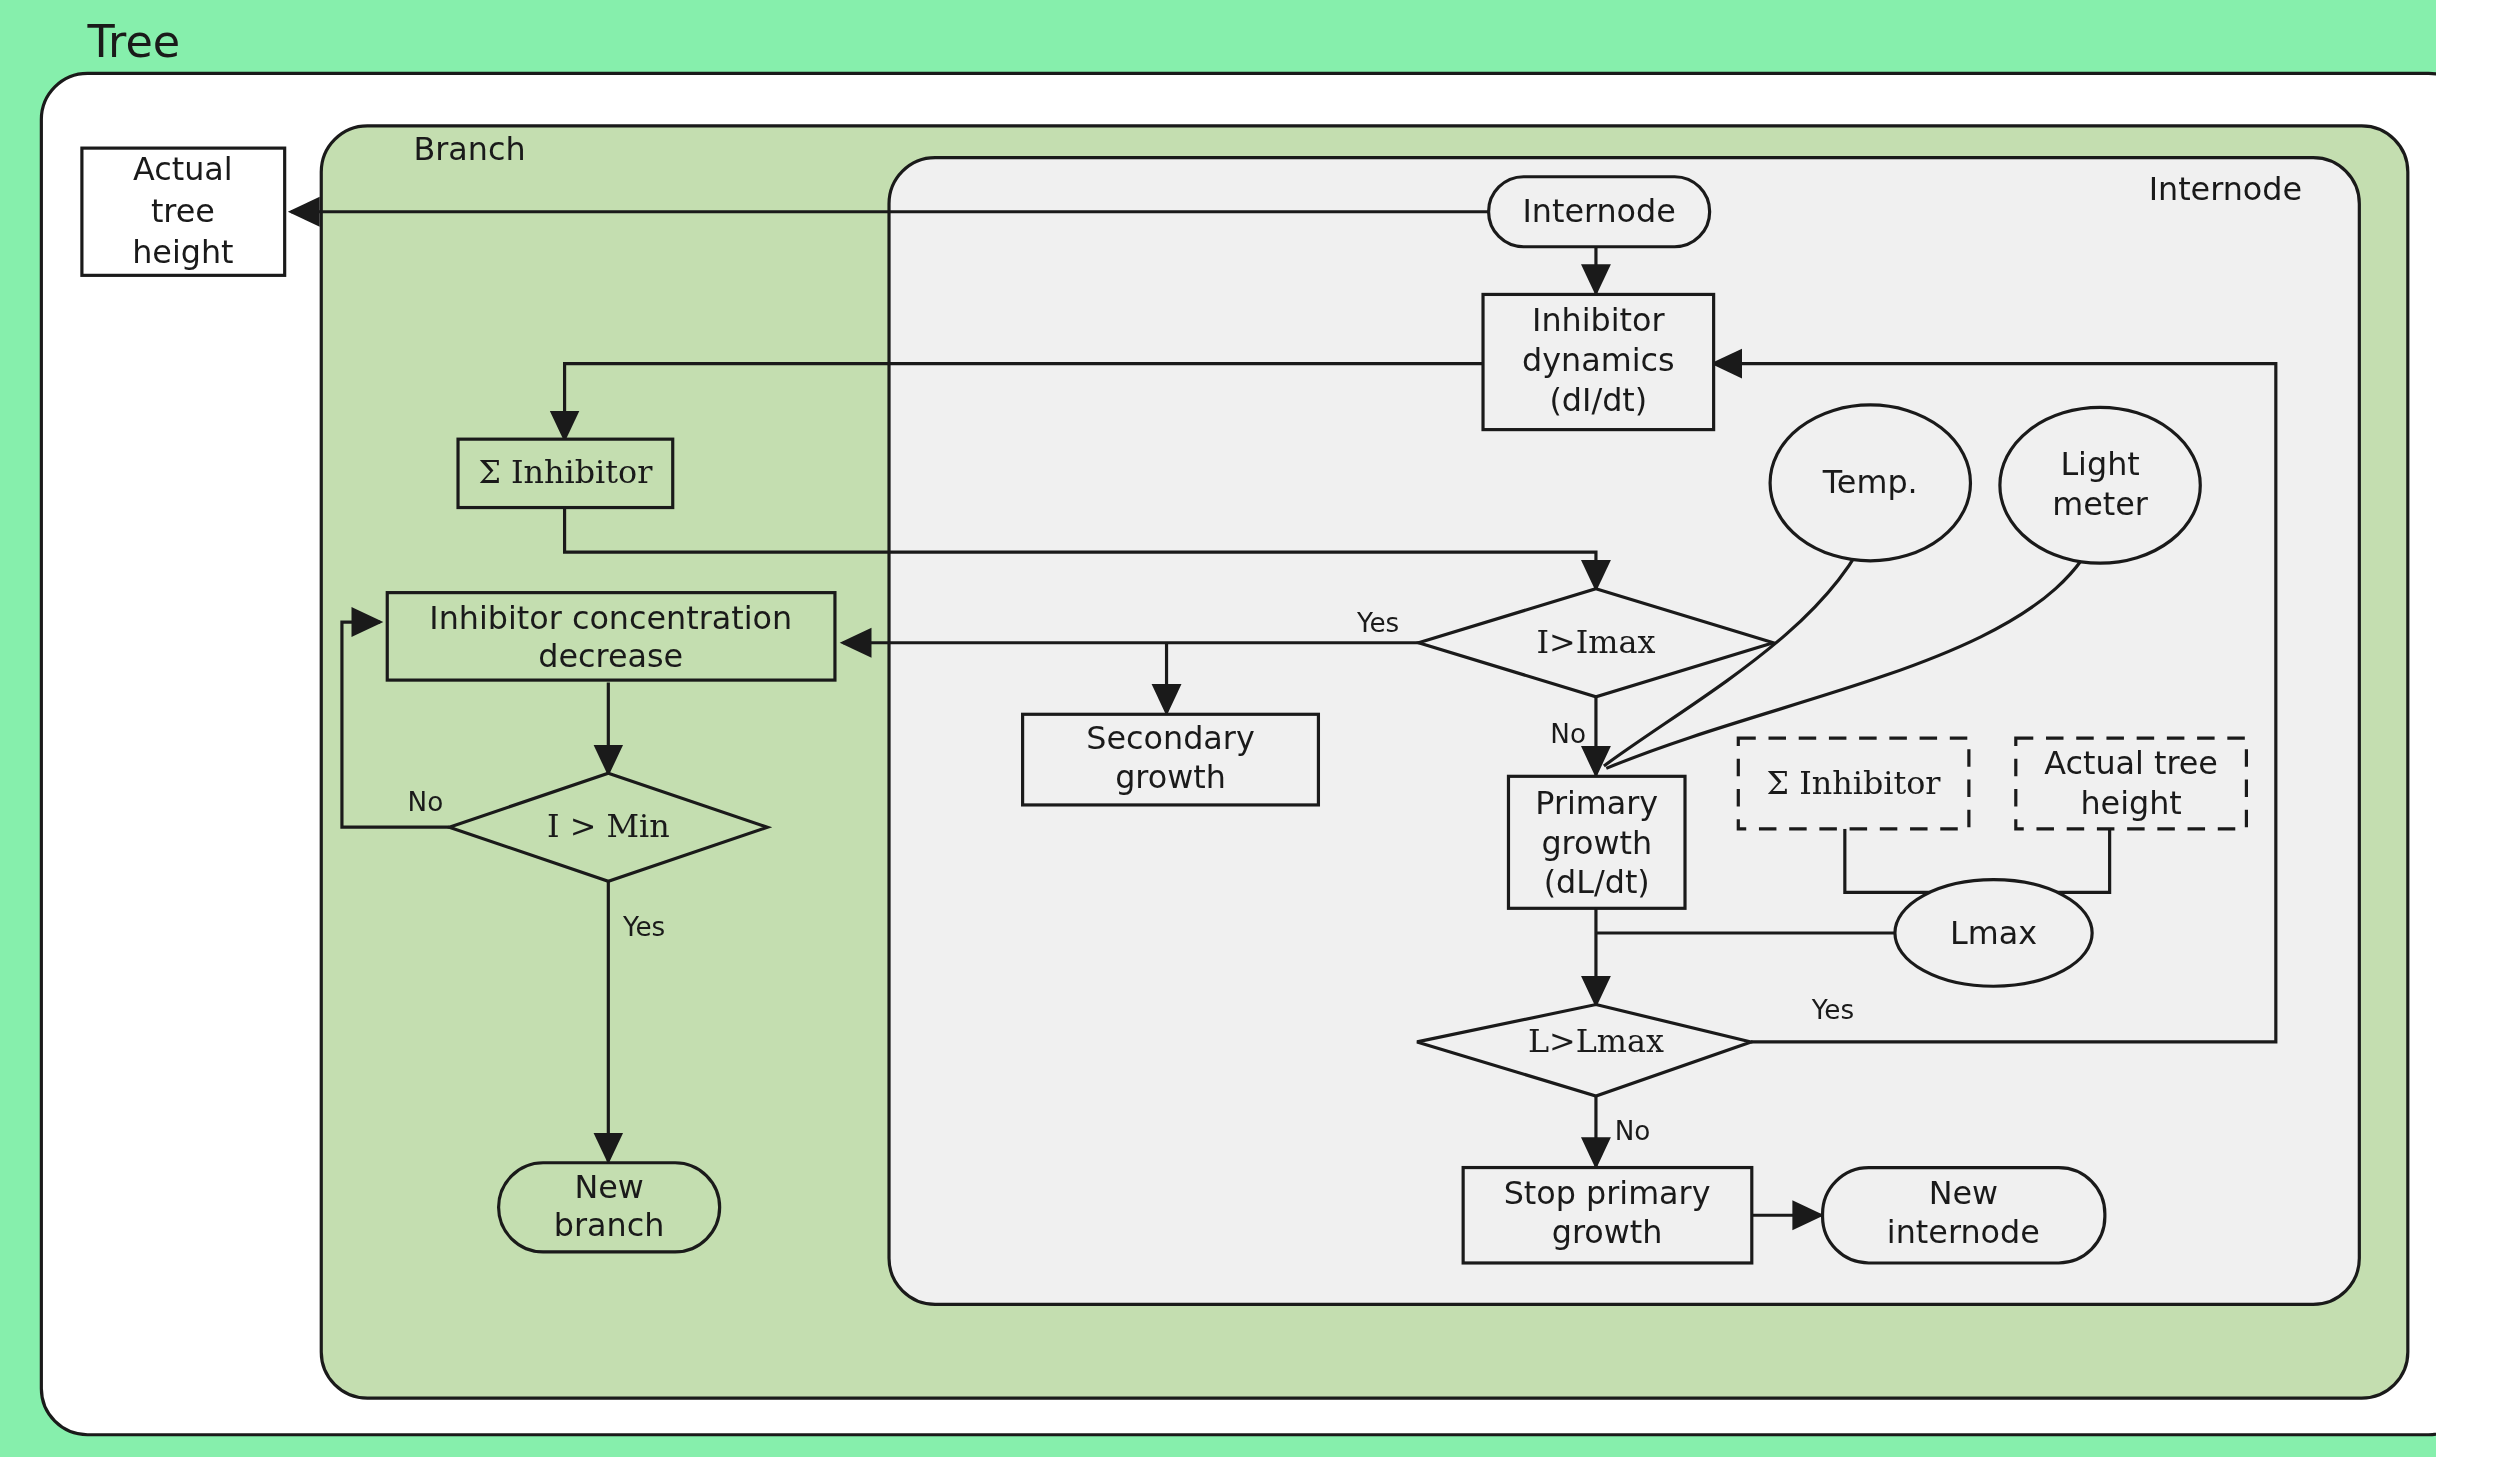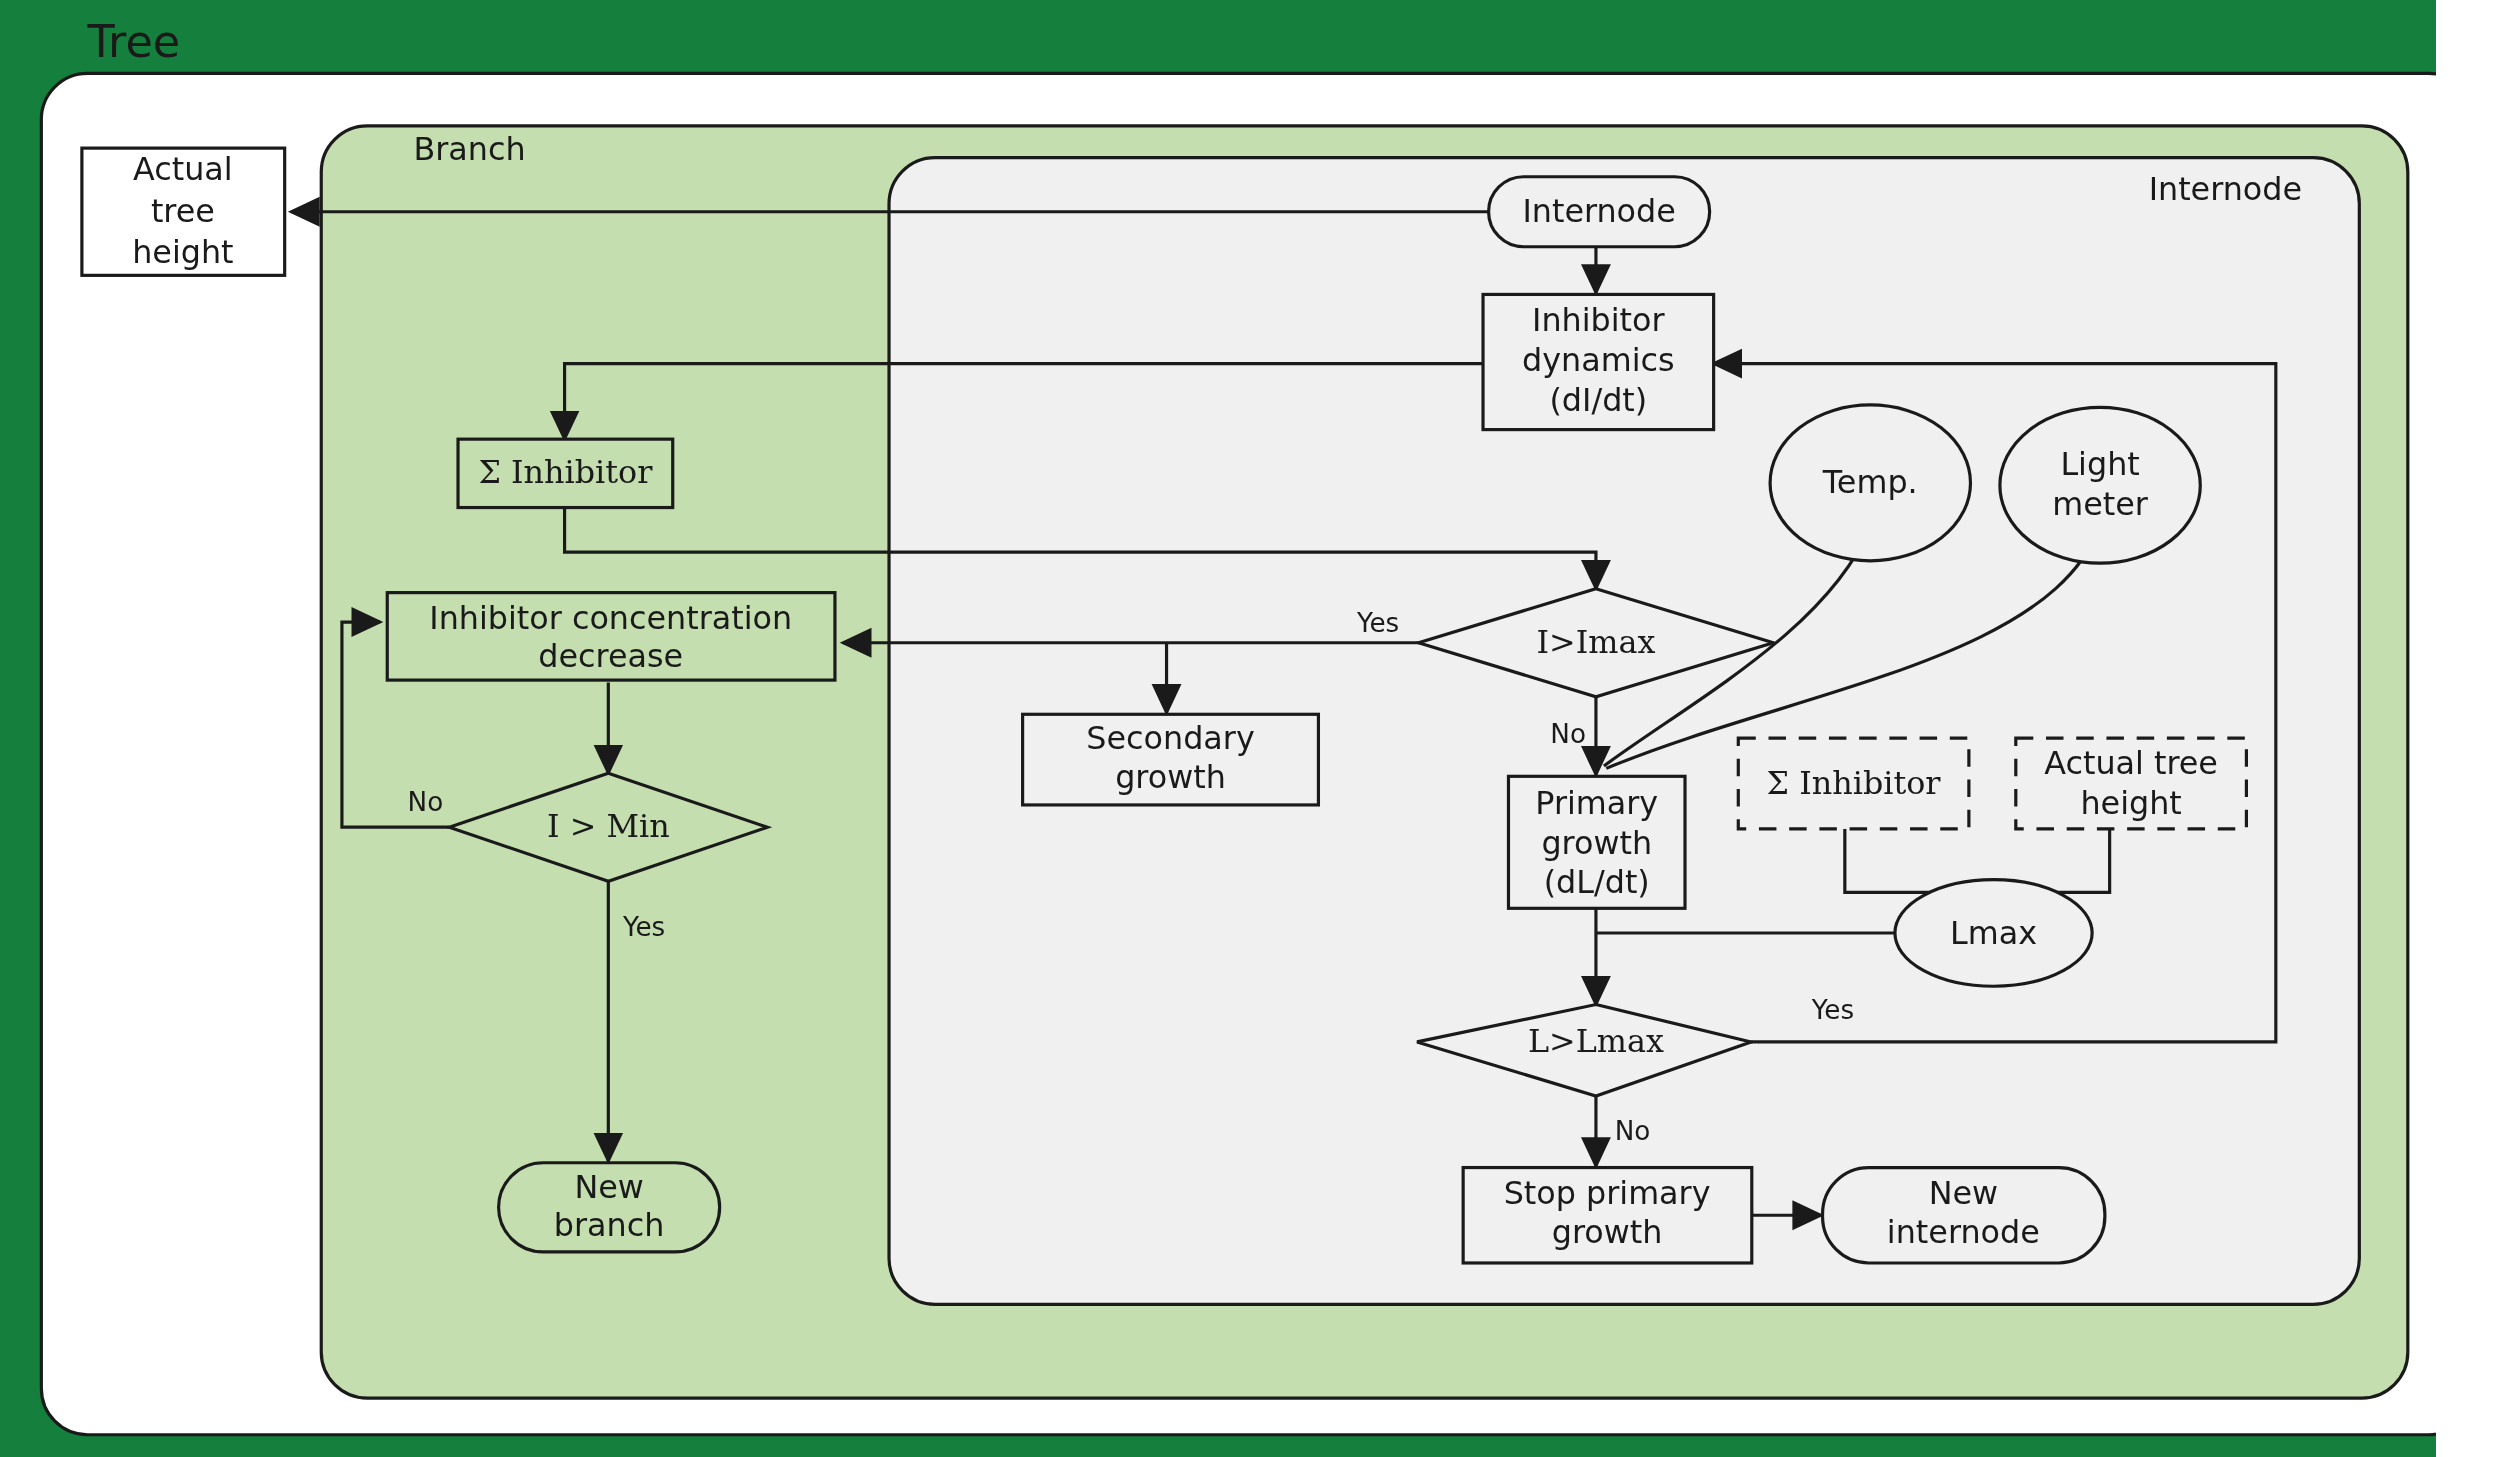--- a/index.html
+++ b/index.html
@@ -7,21 +7,21 @@
     padding: 0;
     background: #ffffff;
   }
   body {
     font-family: "DejaVu Sans", sans-serif;
   }
   #root {
     position: relative;
     width: 2436px;
     height: 1458px;
-    background: #15803d;
+    background: #86efac;
     overflow: hidden;
   }
   svg.diagram {
     display: block;
     width: 2512px;
     height: 1458px;
   }
   .node-text {
     font-family: "DejaVu Sans", sans-serif;
     font-size: 40px;

